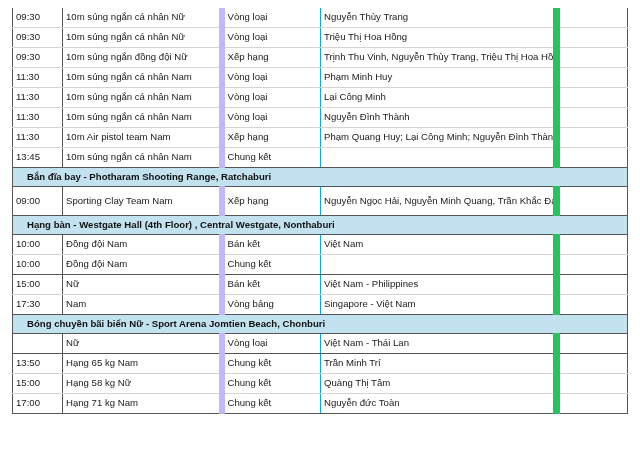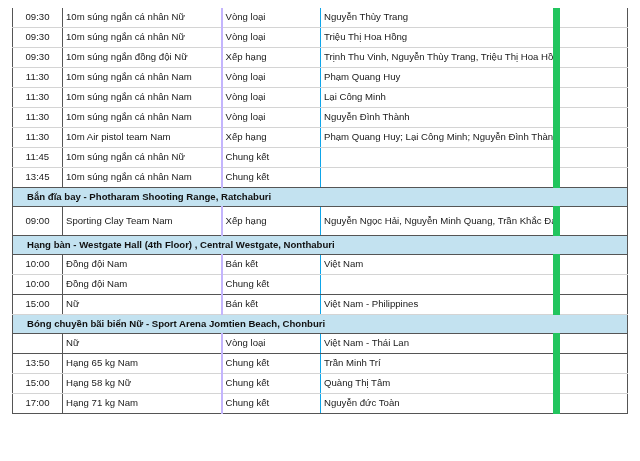--- a/index.html
+++ b/index.html
@@ -7,22 +7,22 @@
   table.sched {
     position:absolute; left:12px; top:8px;
     border-collapse:collapse; table-layout:fixed;
     width:615px; font-size:9.6px; color:#1a1a1a;
   }
   table.sched td {
     border-bottom:1px solid #d4d4d4;
     padding:0 3px; height:19px; line-height:10.5px;
     vertical-align:middle; overflow:hidden; white-space:nowrap;
   }
-  td.time { text-align:center; border-left:1px solid #555; border-right:1px solid #555; }
-  td.event { border-right:2px solid #c4b5fd; }
+  td.time { text-align:left; border-left:1px solid #555; border-right:1px solid #555; }
+  td.event { border-right:6px solid #c4b5fd; }
   td.round { border-right:1px solid #0ea5e9; }
   td.athletes { border-right:7px solid #22c55e; white-space:normal; }
   td.extra { border-right:1px solid #555; }
   tr.venue td {
     background:#c3e2f0; font-weight:bold; color:#111;
     border-left:1px solid #555; border-right:1px solid #555;
     border-top:1px solid #555; border-bottom:1px solid #555;
     height:18px; white-space:nowrap;padding-left:14px;
   }
   tr.tall td { height:28px; }
@@ -58,21 +58,21 @@
         <td class="time">09:30</td>
         <td class="event">10m súng ngắn đồng đội Nữ</td>
         <td class="round">Xếp hạng</td>
         <td class="athletes">Trịnh Thu Vinh, Nguyễn Thùy Trang, Triệu Thị Hoa Hồng</td>
         <td class="extra"></td>
       </tr>
       <tr>
         <td class="time">11:30</td>
         <td class="event">10m súng ngắn cá nhân Nam</td>
         <td class="round">Vòng loại</td>
-        <td class="athletes">Phạm Quang Huy</td>
+        <td class="athletes">Phạm Minh Huy</td>
         <td class="extra"></td>
       </tr>
       <tr>
         <td class="time">11:30</td>
         <td class="event">10m súng ngắn cá nhân Nam</td>
         <td class="round">Vòng loại</td>
         <td class="athletes">Lại Công Minh</td>
         <td class="extra"></td>
       </tr>
       <tr>
@@ -80,27 +80,20 @@
         <td class="event">10m súng ngắn cá nhân Nam</td>
         <td class="round">Vòng loại</td>
         <td class="athletes">Nguyễn Đình Thành</td>
         <td class="extra"></td>
       </tr>
       <tr>
         <td class="time">11:30</td>
         <td class="event">10m Air pistol team Nam</td>
         <td class="round">Xếp hạng</td>
         <td class="athletes">Phạm Quang Huy; Lại Công Minh; Nguyễn Đình Thành</td>
-        <td class="extra"></td>
-      </tr>
-      <tr>
-        <td class="time">11:45</td>
-        <td class="event">10m súng ngắn cá nhân Nữ</td>
-        <td class="round">Chung kết</td>
-        <td class="athletes"></td>
         <td class="extra"></td>
       </tr>
       <tr class=" last">
         <td class="time">13:45</td>
         <td class="event">10m súng ngắn cá nhân Nam</td>
         <td class="round">Chung kết</td>
         <td class="athletes"></td>
         <td class="extra"></td>
       </tr>
       <tr class="venue">
@@ -130,20 +123,27 @@
         <td class="athletes"></td>
         <td class="extra"></td>
       </tr>
       <tr>
         <td class="time">15:00</td>
         <td class="event">Nữ</td>
         <td class="round">Bán kết</td>
         <td class="athletes">Việt Nam - Philippines</td>
         <td class="extra"></td>
       </tr>
+      <tr class=" last">
+        <td class="time">17:30</td>
+        <td class="event">Nam</td>
+        <td class="round">Vòng bảng</td>
+        <td class="athletes">Singapore - Việt Nam</td>
+        <td class="extra"></td>
+      </tr>
       <tr class="venue">
         <td colspan="5">Bóng chuyền bãi biển Nữ - Sport Arena Jomtien Beach, Chonburi</td>
       </tr>
       <tr class=" last">
         <td class="time"></td>
         <td class="event">Nữ</td>
         <td class="round">Vòng loại</td>
         <td class="athletes">Việt Nam - Thái Lan</td>
         <td class="extra"></td>
       </tr>

